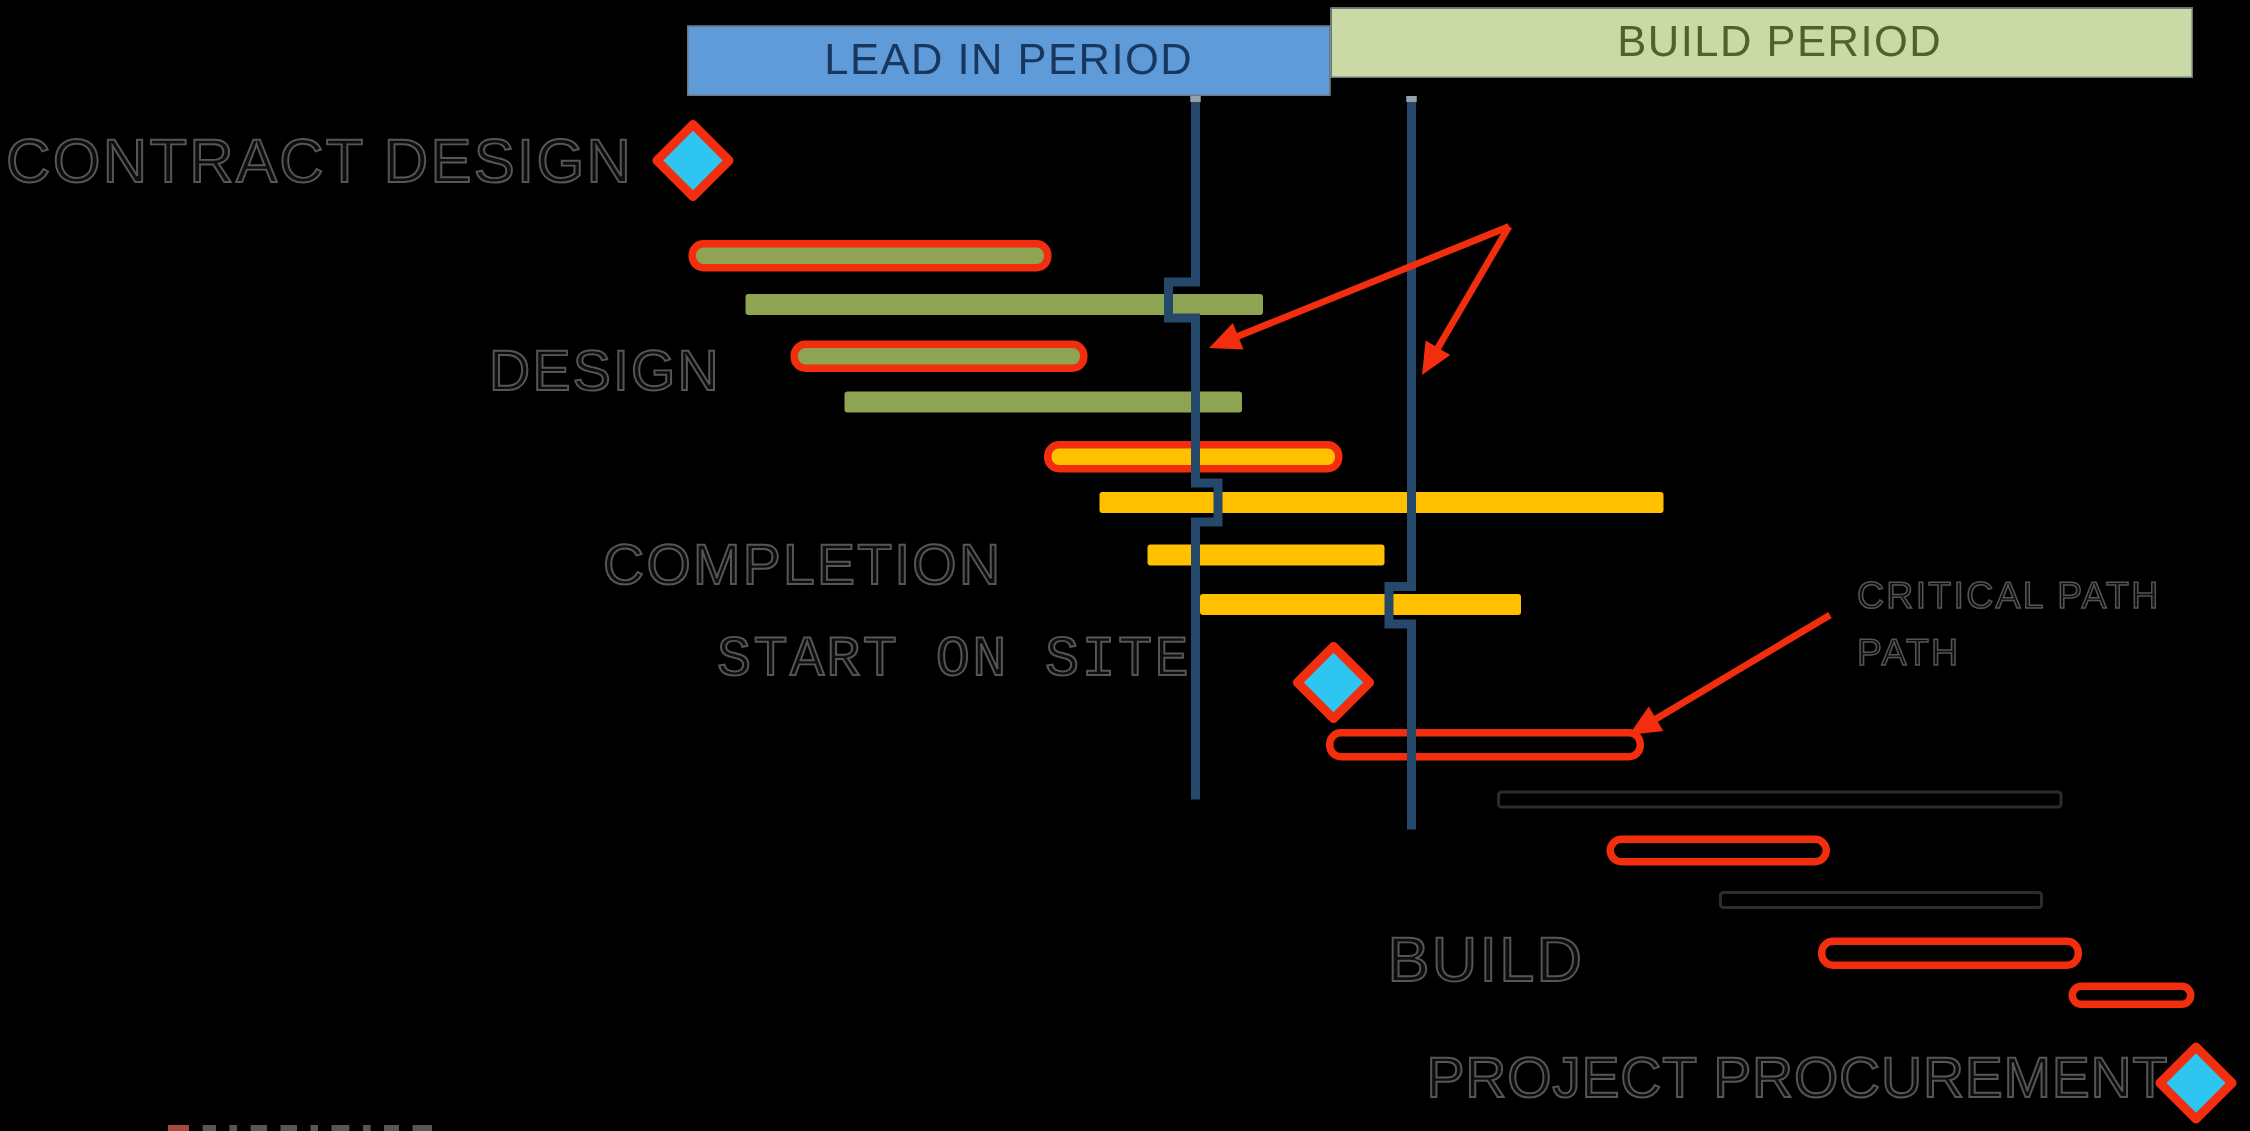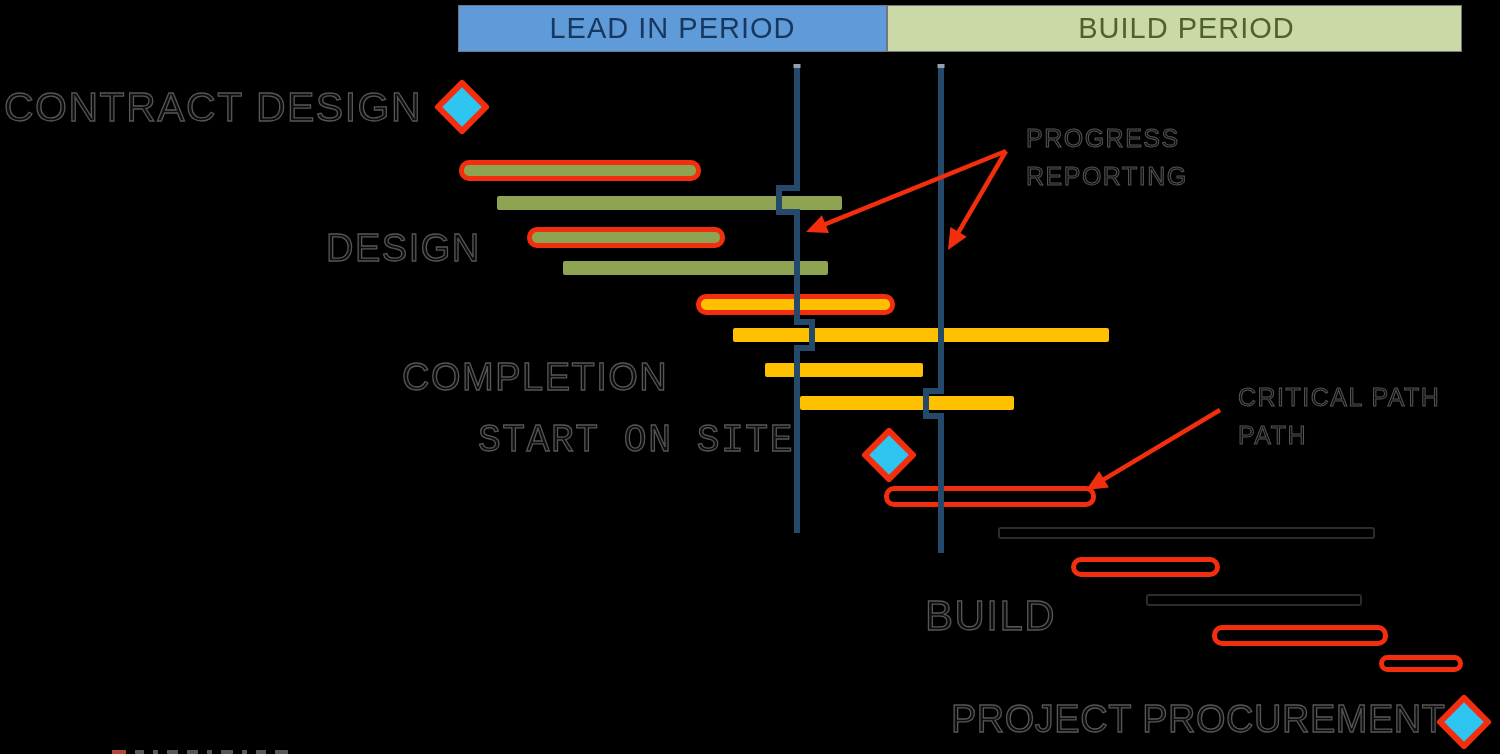--- a/index.html
+++ b/index.html
@@ -6,32 +6,32 @@
   .stage{
     position:relative;width:1500px;height:754px;background:var(--background,#000);
     overflow:hidden;font-family:"Liberation Sans",sans-serif;
   }
   
   .hdr{
     position:absolute;top:5px;height:47px;box-sizing:border-box;
     display:flex;align-items:center;justify-content:center;
     font-size:29px;letter-spacing:1px;border:1px solid #6d7884;
   }
-  #hdr-lead{left:458px;width:429px;background:var(--header-blue-bg,#5f9bd8);color:var(--header-blue-text,#17375e);}
+  #hdr-lead{left:458px;width:429px;background:var(--header-blue-bg,#5f9bd8);color:var(--header-blue-text,#17375e);margin-top:12px;}
   #hdr-build{left:887px;width:575px;background:var(--header-olive-bg,#cbd9a6);color:var(--header-olive-text,#50622a);padding-left:24px;}
   
   .lbl,.ann{
     position:absolute;color:#0d0d0d;white-space:nowrap;
     -webkit-text-stroke:1.3px #565656;letter-spacing:1.5px;
   }
   #lbl-contract-award{left:4px;top:84px;font-size:41px;}
   #lbl-design{left:326px;top:227px;font-size:38px;}
   #lbl-procurement{left:402px;top:356px;font-size:38px;}
   #lbl-start-on-site{left:478px;top:419px;font-size:38px;font-family:Liberation Mono, monospace;}
-  #lbl-build{left:925px;top:592px;font-size:42px;text-align:center;}
+  #lbl-build{left:925px;top:616px;font-size:42px;text-align:center;}
   #lbl-project-completion{left:951px;top:698px;font-size:38px;letter-spacing:0.5px;}
   .ann{font-size:25px;line-height:38px;-webkit-text-stroke:1px #555;}
   #ann-progress{left:1026px;top:119px;}
   #ann-critical{left:1238px;top:378px;}
   
   .layer{position:absolute;left:0;top:0;width:1500px;height:754px;}
   .bar{position:absolute;box-sizing:border-box;}
   .bar.green{background:var(--green,#8ea452);border-radius:2px;}
   .bar.yellow{background:var(--yellow,#ffc000);border-radius:2px;}
   .bar.black{background:var(--black-bar,#000);border:2px solid var(--black-bar-outline,#2c2c2c);border-radius:3px;}
@@ -93,24 +93,20 @@
       <div class="diamond" style="left: 1444px; top: 702px;"></div>
     </div>
 
   <div class="lbl" id="lbl-contract-award">CONTRACT DESIGN</div>
   <div class="lbl" id="lbl-design">DESIGN</div>
   <div class="lbl" id="lbl-procurement">COMPLETION</div>
   <div class="lbl" id="lbl-start-on-site">START ON SITE</div>
   <div class="lbl" id="lbl-build">BUILD</div>
   <div class="lbl" id="lbl-project-completion">PROJECT PROCUREMENT</div>
 
-  <div class="ann" id="ann-progress">
-    <div>PROGRESS</div>
-    <div>REPORTING</div>
-  </div>
   <div class="ann" id="ann-critical">
     <div>CRITICAL PATH</div>
     <div>PATH</div>
   </div>
 
   <div id="caption-fragment">
     <span style="width:14px"></span>
       <span style="width:9px"></span>
       <span style="width:5px"></span>
     <span style="width:11px"></span>

